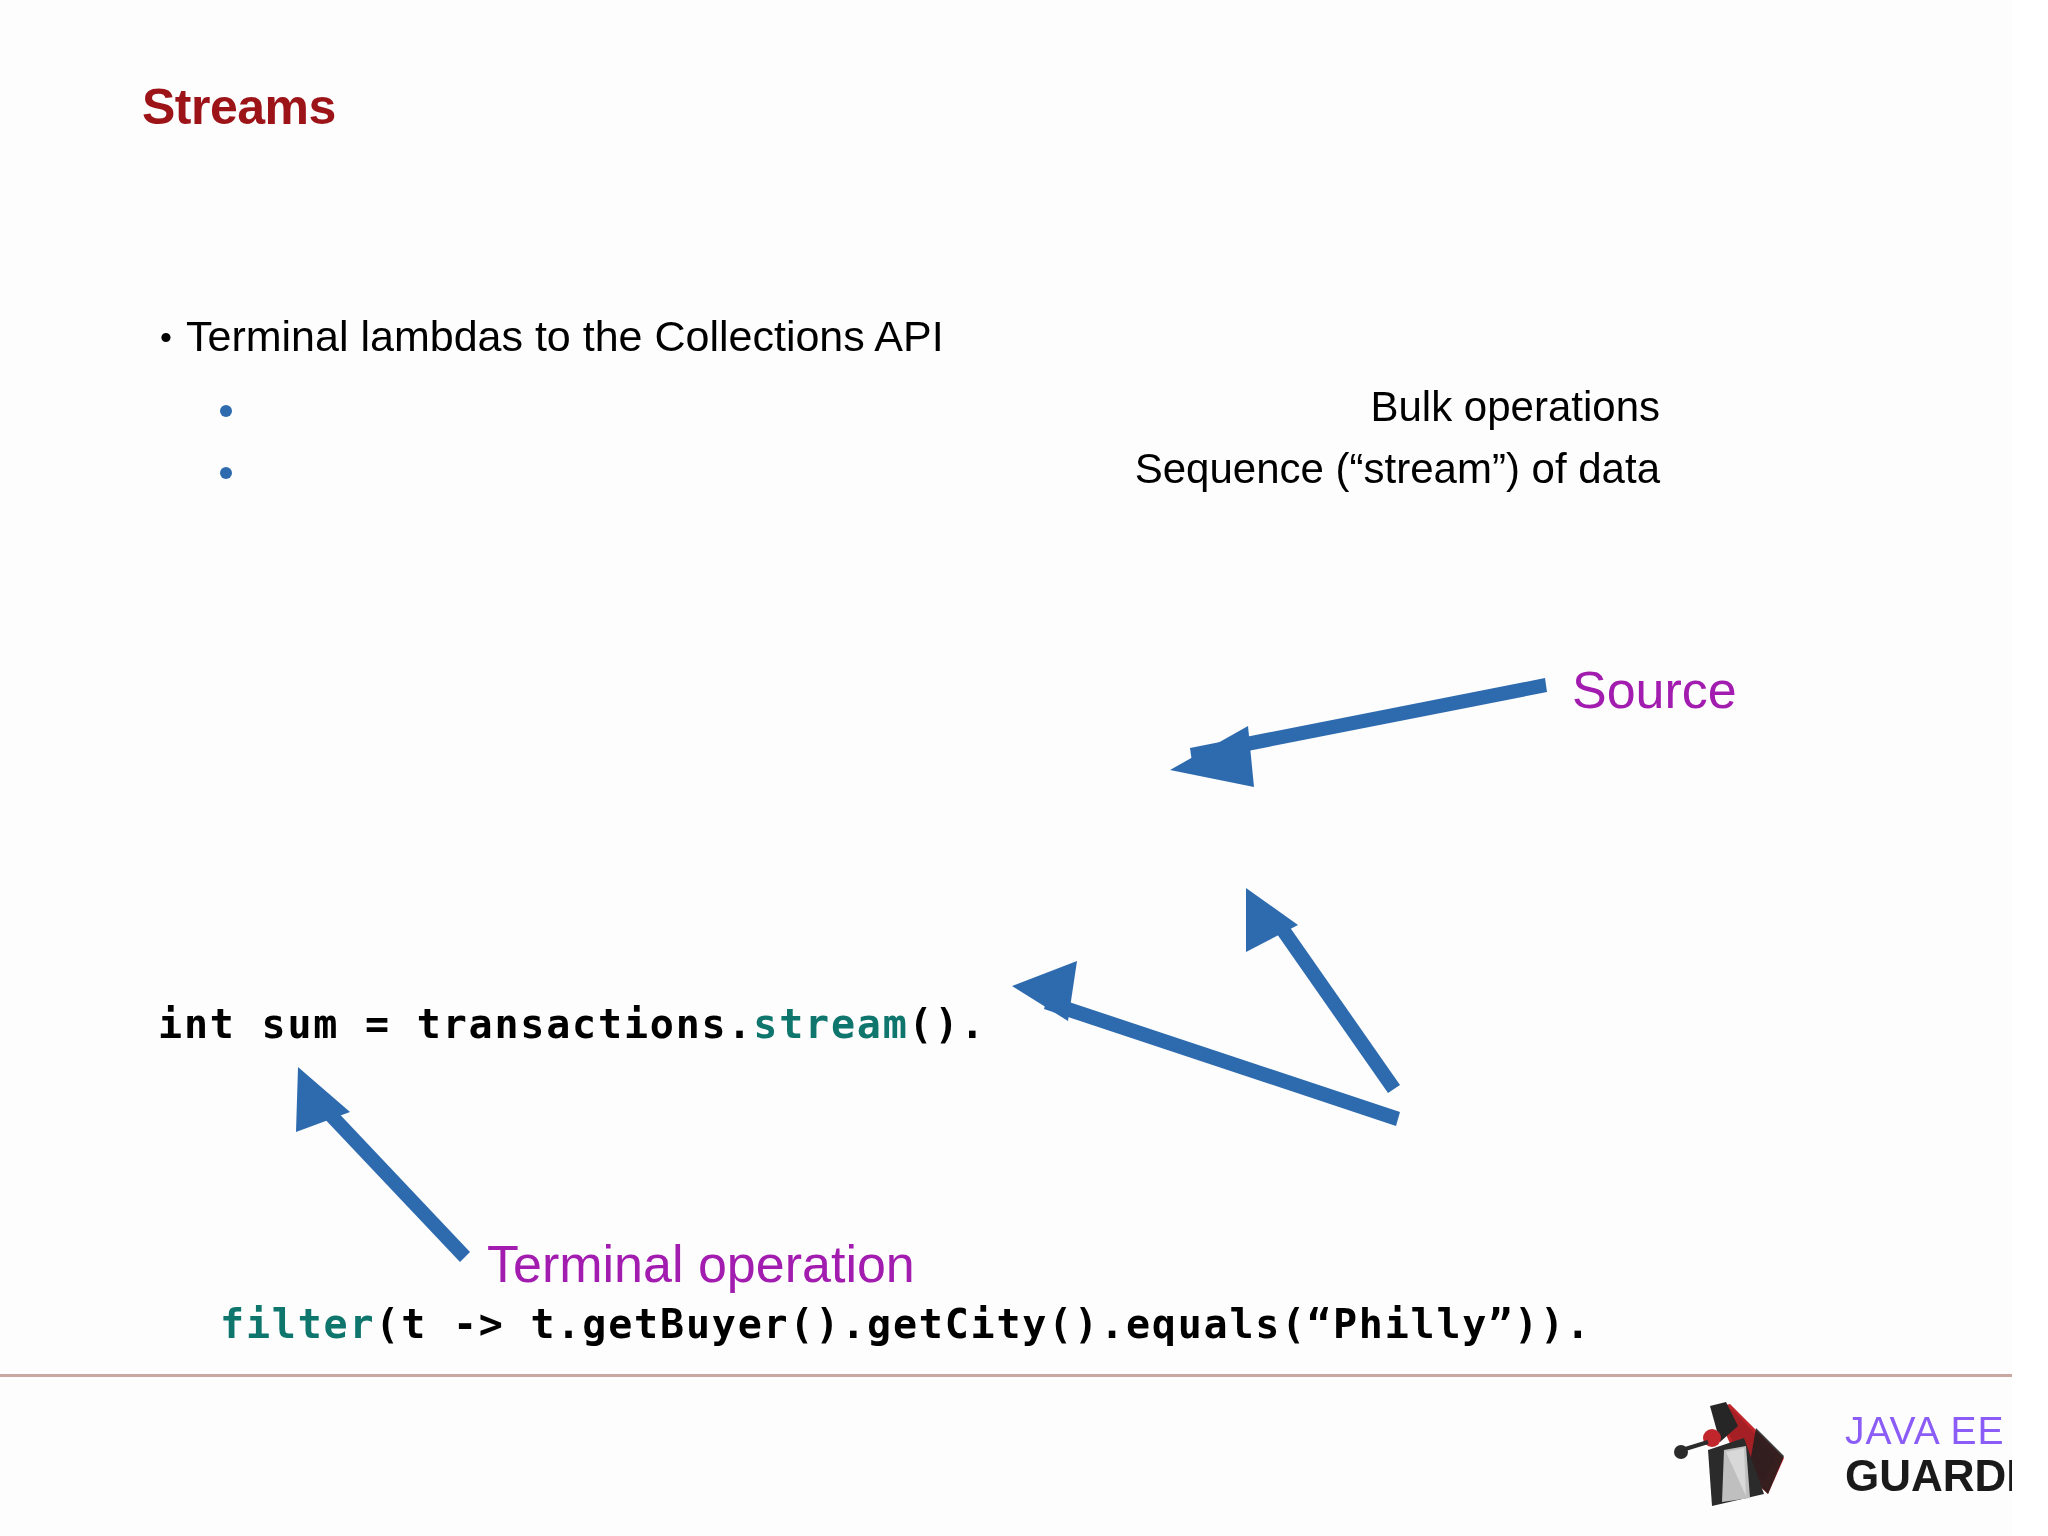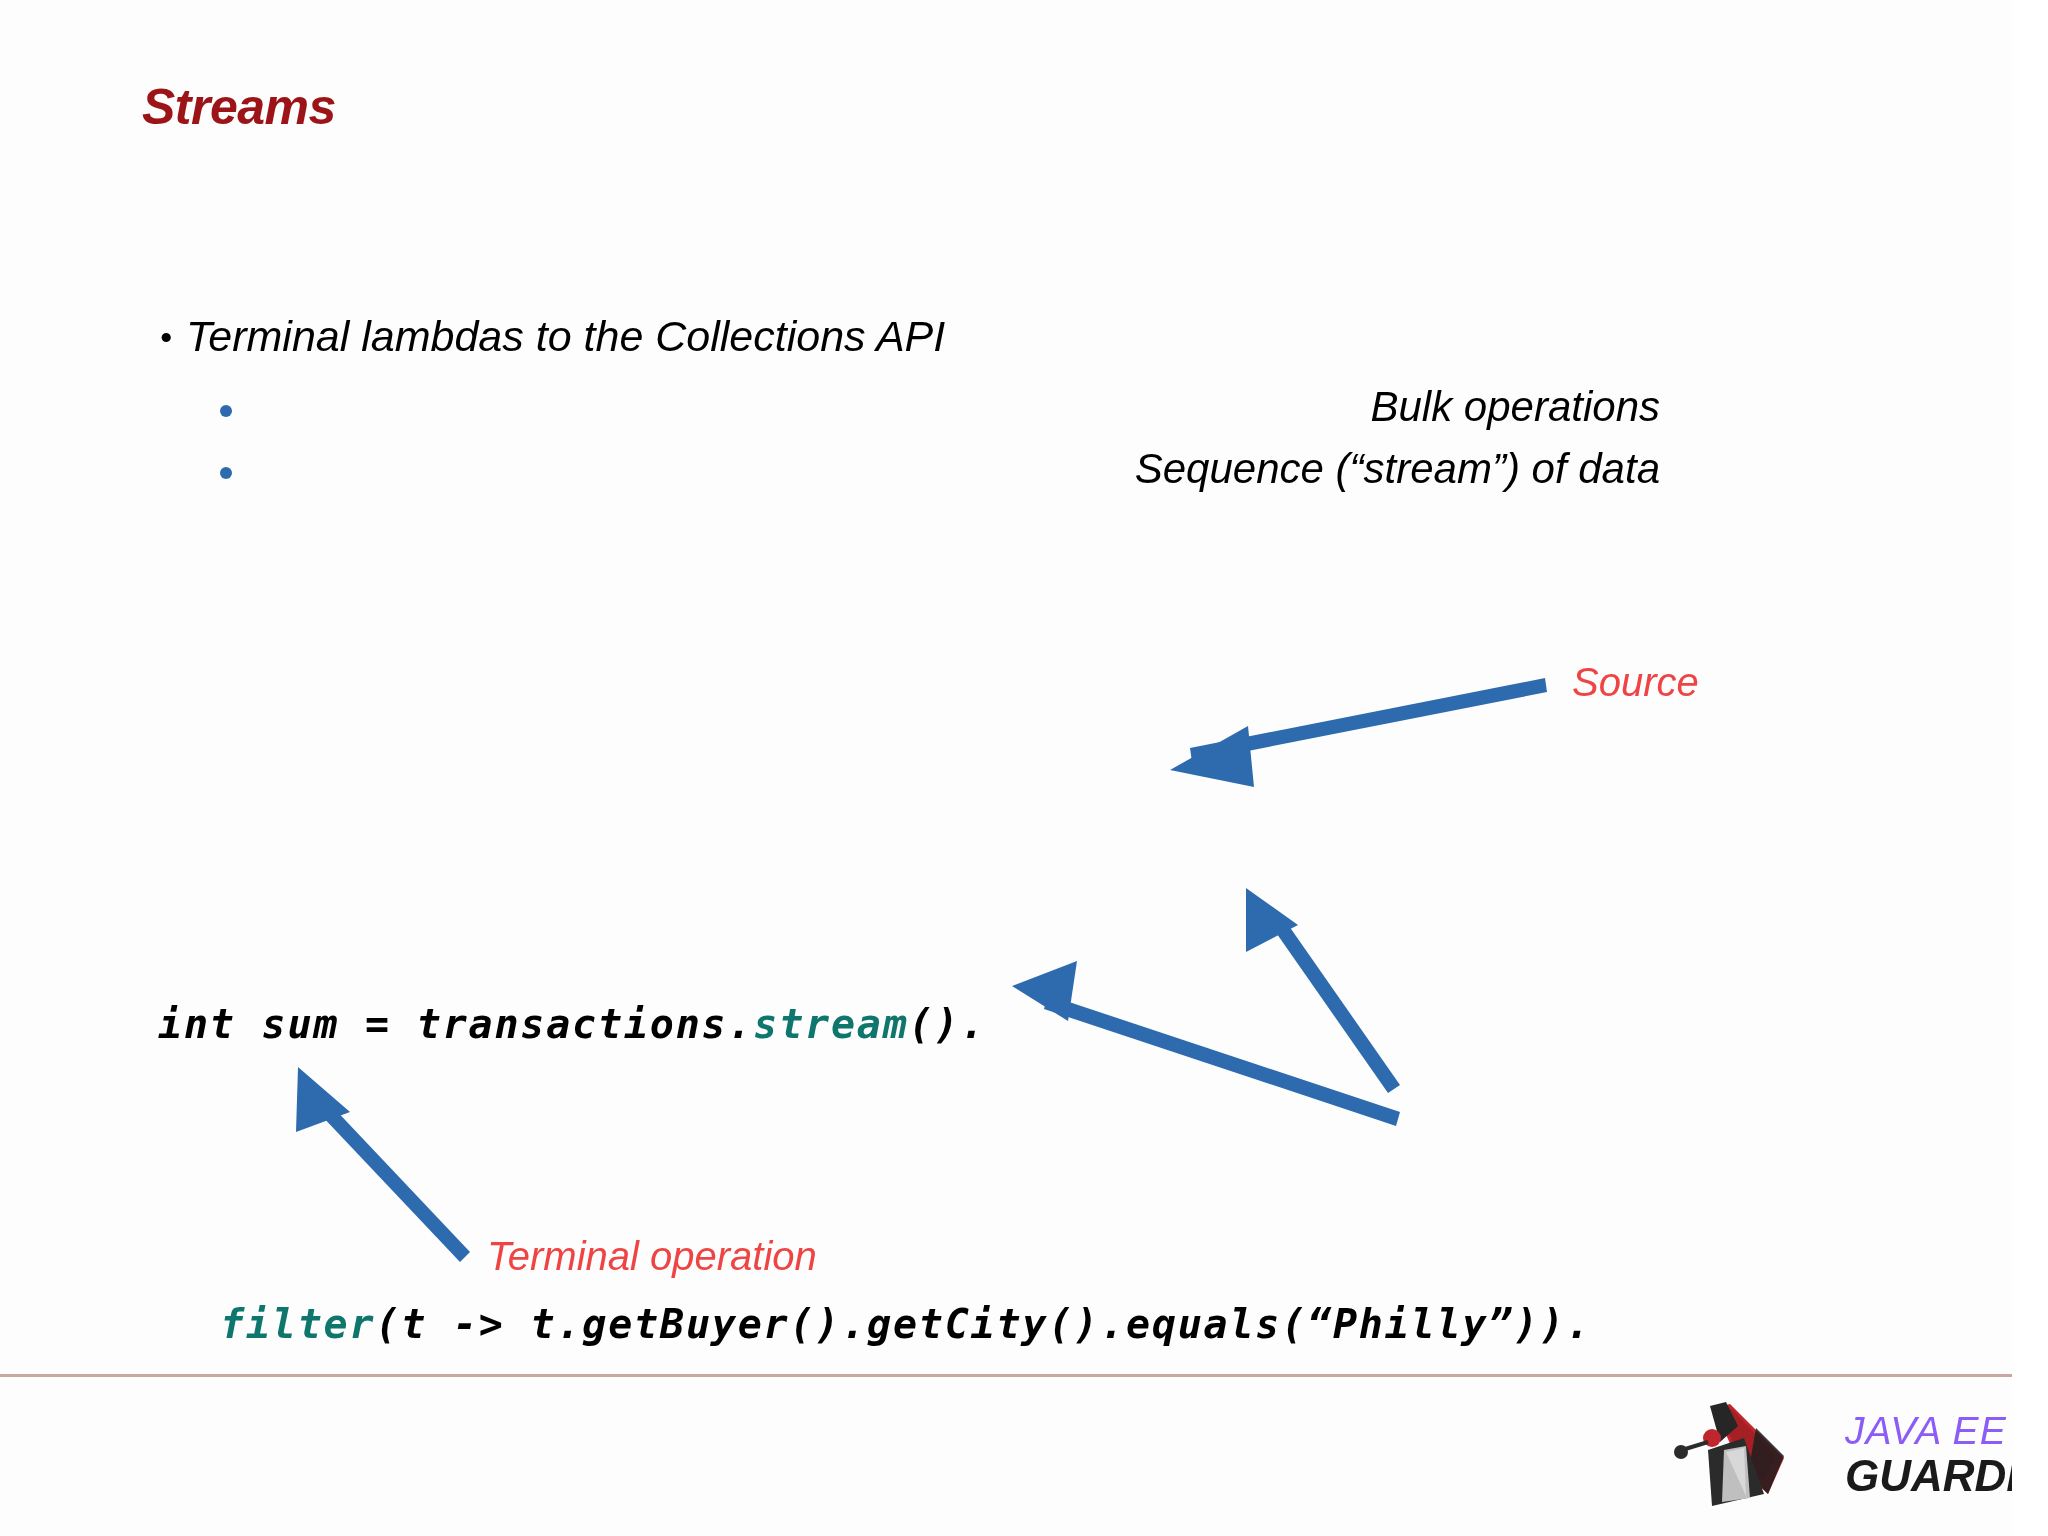--- a/index.html
+++ b/index.html
@@ -9,21 +9,20 @@
   }
   body {
     font-family: "Liberation Sans", sans-serif;
   }
   #slide {
     position: relative;
     width: 2012px;
     height: 1536px;
     background: #fdfdfd;
     overflow: hidden;
-    font-style: italic;
   }
 
   
   #slide-title {
     position: absolute;
     left: 142px;
     top: 78px;
     font-family: "Liberation Sans", sans-serif;
     font-weight: bold;
     font-size: 50px;
@@ -89,22 +88,22 @@
     letter-spacing: 1.8px;
   }
   #code-block .kw { color: #0f766e; }
   #code-block .ln { display: block; }
   #code-block .indent { padding-left: 62px; }
 
   
   .annot-label {
     position: absolute;
     font-family: "Liberation Sans", sans-serif;
-    font-size: 40px;
-    color: #ef4444;
+    font-size: 52px;
+    color: #a21caf;
     white-space: nowrap;
   }
   #label-source { left: 1572px; top: 660px; }
   #label-intermediate { left: 1407px; top: 1075px; }
   #label-terminal { left: 487px; top: 1212px; margin-top: 22px; }
 
   
   #arrows {
     position: absolute;
     left: 0; top: 0;

